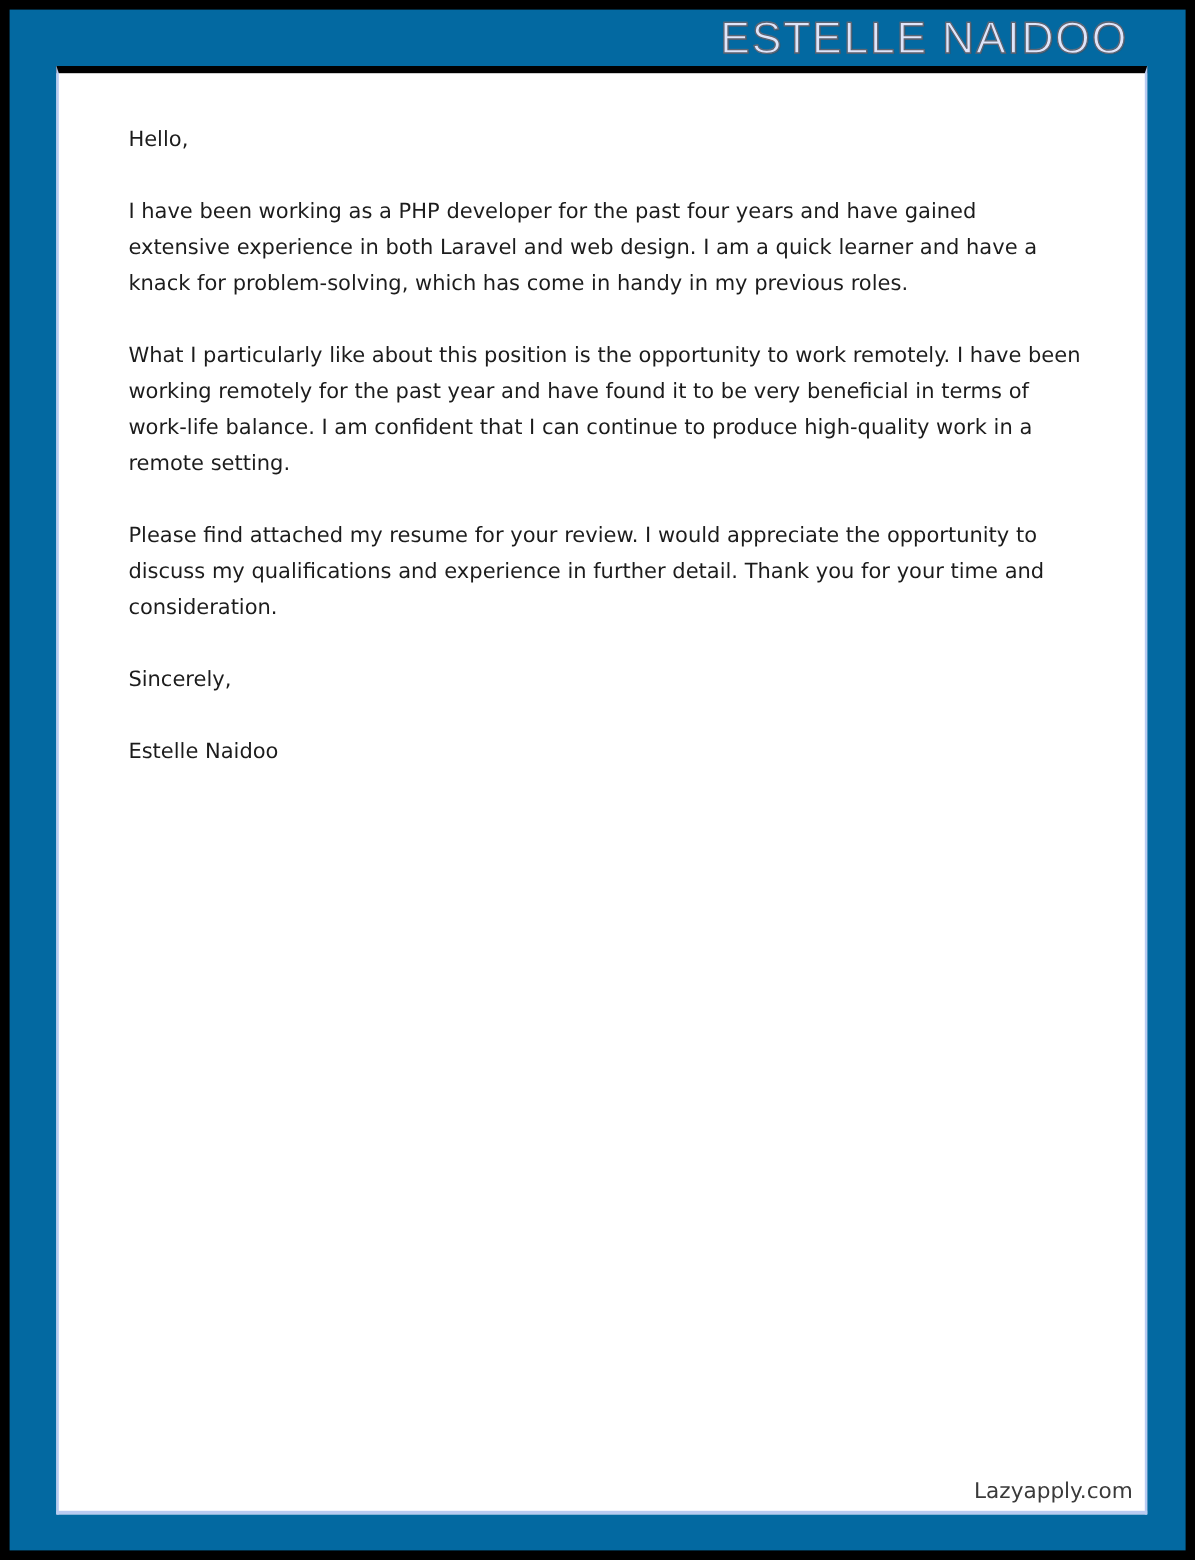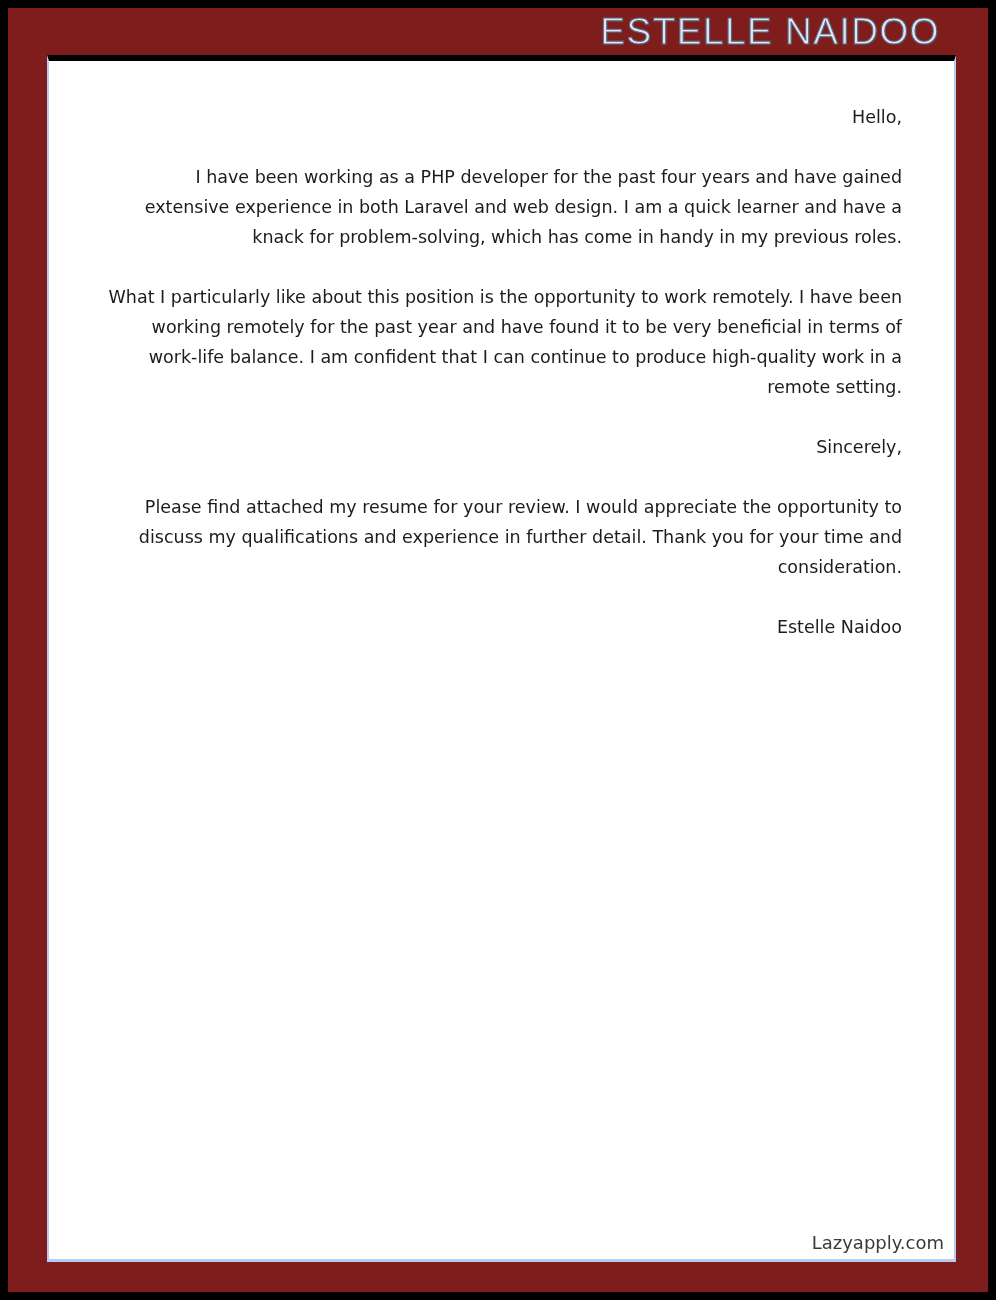--- a/index.html
+++ b/index.html
@@ -10,21 +10,21 @@
   body {
     font-family: "DejaVu Sans", sans-serif;
   }
 
   
   .page {
     position: relative;
     width: 996px;
     height: 1300px;
     box-sizing: border-box;
-    background: #7f1d1d;           
+    background: #0369a1;           
     border: 8px solid #000000;     
     overflow: hidden;
   }
 
   
   .header {
     position: absolute;
     left: 8px;
     right: 8px;
     top: 0px;
@@ -62,21 +62,20 @@
     border-left: 2px solid #b9cbf2;
     border-right: 2px solid #b9cbf2;
     border-bottom: 3px solid #b9cbf2;
   }
 
   .card-inner {
     position: absolute;
     left: 0; right: 0; top: 0; bottom: 0;
     padding: 41px 52px 0 58px;
     box-sizing: border-box;
-    text-align: right;
   }
 
   
   .letter {
     font-family: "DejaVu Sans", sans-serif;
     font-size: 17.5px;
     line-height: 30px;
     color: #1c1c1c;
     font-weight: 400;
   }
@@ -116,23 +115,23 @@
 
       <div class="letter">
 
         <p>Hello,</p>
 
 
         <p>I have been working as a PHP developer for the past four years and have gained extensive experience in both Laravel and web design. I am a quick learner and have a knack for problem-solving, which has come in handy in my previous roles.</p>
 
         <p>What I particularly like about this position is the opportunity to work remotely. I have been working remotely for the past year and have found it to be very beneficial in terms of work-life balance. I am confident that I can continue to produce high-quality work in a remote setting.</p>
 
+        <p>Please find attached my resume for your review. I would appreciate the opportunity to discuss my qualifications and experience in further detail. Thank you for your time and consideration.</p>
+
         <p>Sincerely,</p>
-
-        <p>Please find attached my resume for your review. I would appreciate the opportunity to discuss my qualifications and experience in further detail. Thank you for your time and consideration.</p>
 
         <p class="signature-name">Estelle Naidoo</p>
 
 
       </div>
     </div>
 
     <div class="footer-credit">Lazyapply.com</div>
   </div>
 

